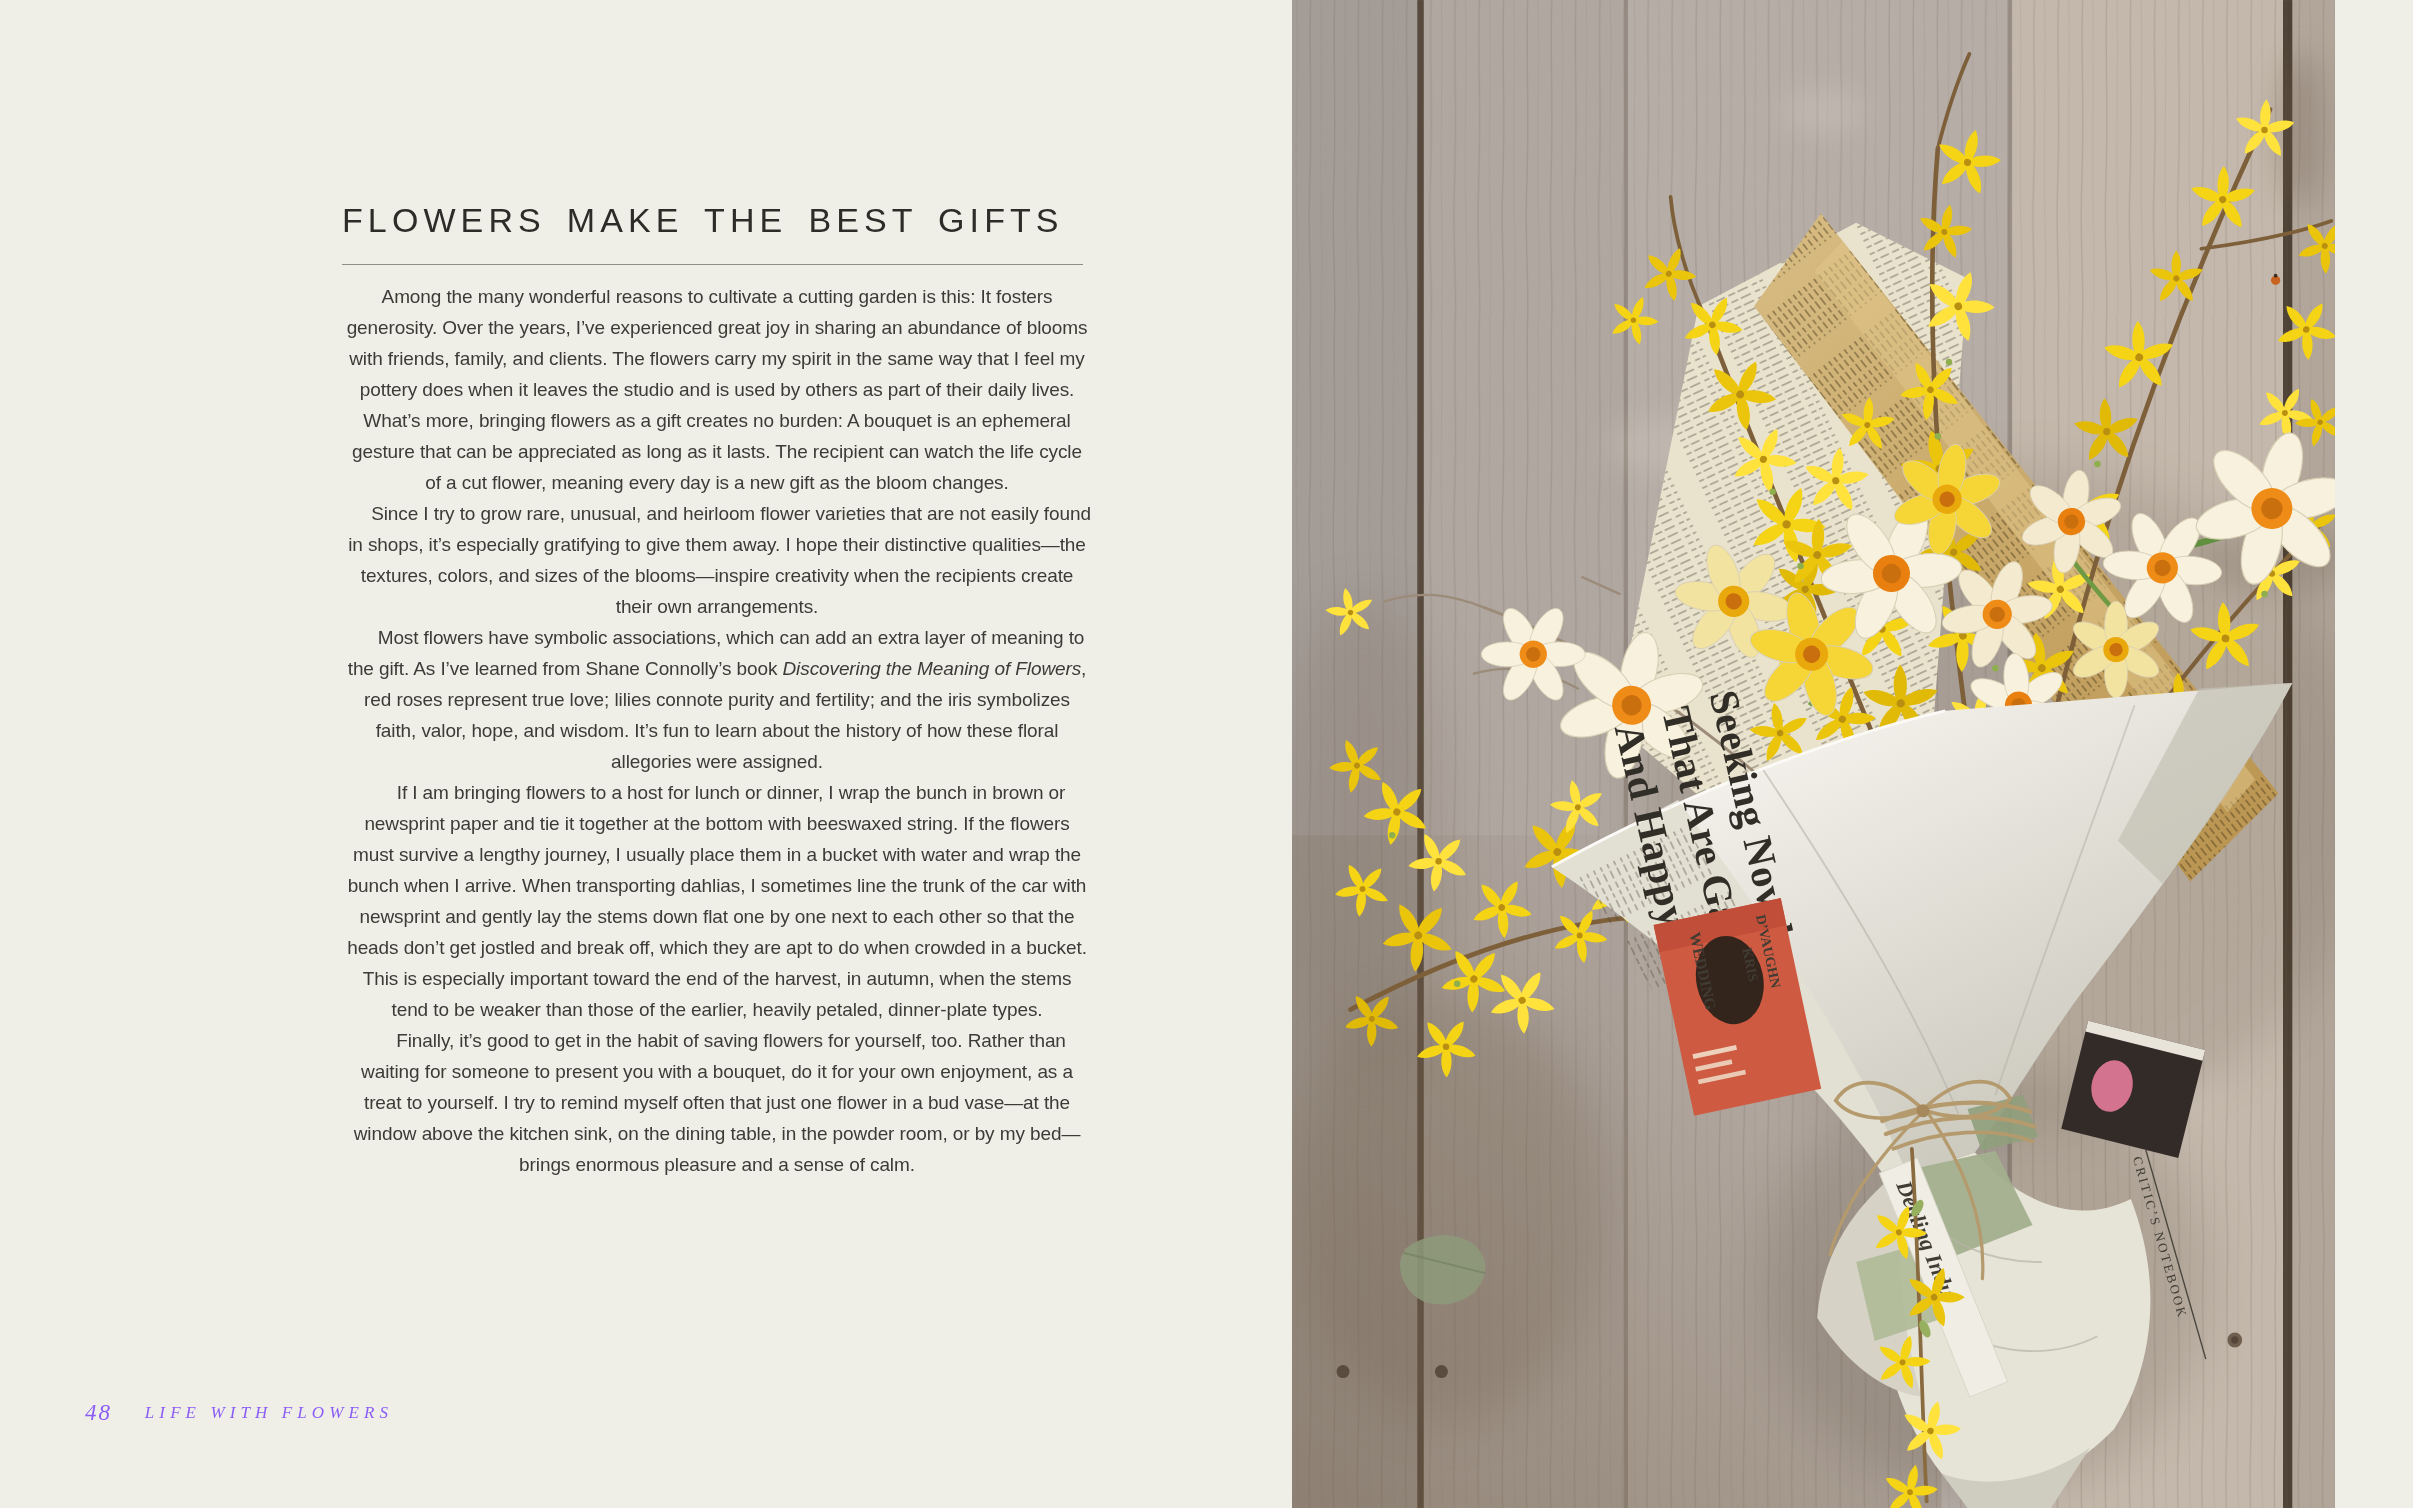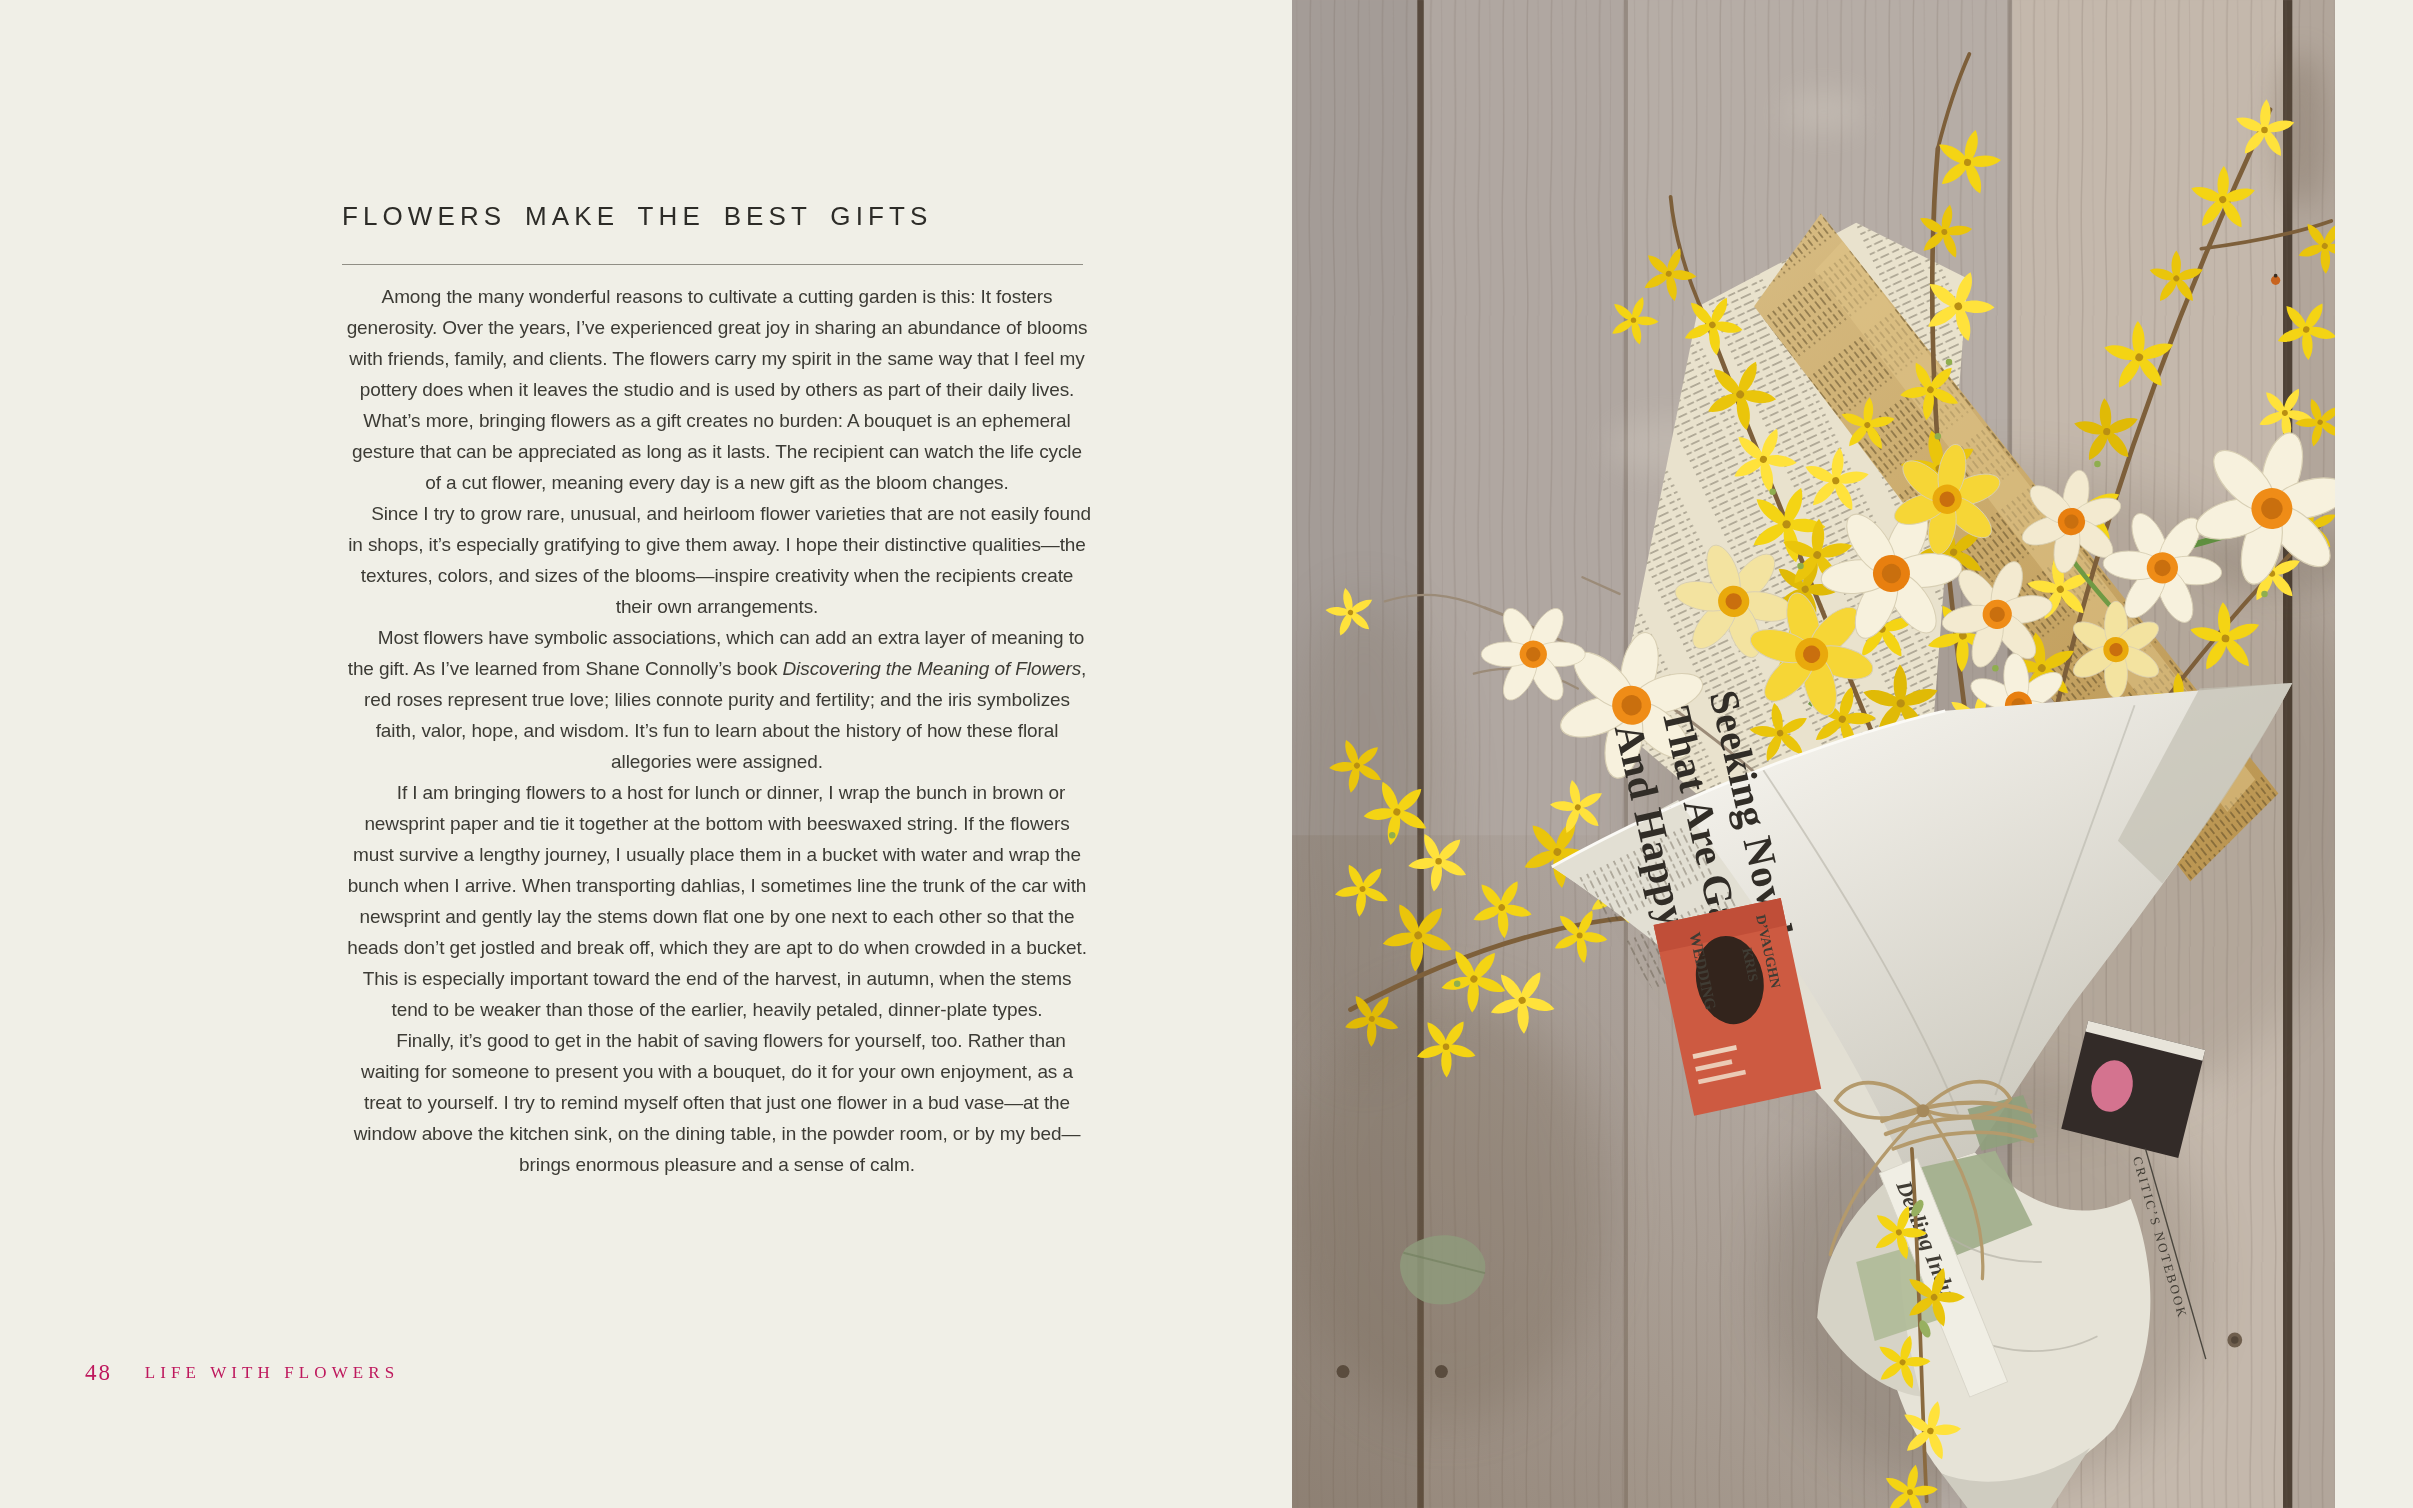--- a/index.html
+++ b/index.html
@@ -4,34 +4,34 @@
 <style>
   html,body{margin:0;padding:0}
   body{
     width:2413px;height:1508px;position:relative;overflow:hidden;
     background:#f0efe7;
     font-family:"Liberation Sans",sans-serif;
   }
   .left-page{position:absolute;left:0;top:0;width:1292px;height:1508px}
   .chapter-title{
     position:absolute;left:342px;top:201px;margin:0;
-    font-size:26px;font-weight:400;letter-spacing:5.1px;word-spacing:6.5px;
+    font-size:34px;font-weight:400;letter-spacing:5.1px;word-spacing:6.5px;
     color:#2d2c28;white-space:nowrap;
   }
   .title-rule{position:absolute;left:342px;top:264px;width:741px;height:0.9px;background:#908e85}
   .body-text{
     position:absolute;left:342px;top:281px;width:750px;
     font-size:19px;line-height:31px;letter-spacing:-0.1px;
     color:#3c3b35;text-align:center;
   }
   .body-text p{margin:0}
   .body-text p.indent{text-indent:28px}
   .page-footer{
-    position:absolute;left:85px;top:1360px;
-    font-family:"Liberation Serif",serif;color:#be185d;white-space:nowrap;
+    position:absolute;left:85px;top:1400px;
+    font-family:"Liberation Serif",serif;color:#8b5cf6;white-space:nowrap;font-style:italic;
   }
   .page-num{font-size:23px;letter-spacing:1.9px}
   .running-title{font-size:17px;letter-spacing:5.1px;margin-left:33px;position:relative;top:-1.9px}
   .photo-wrap{position:absolute;left:1292px;top:0;width:1043px;height:1508px}
   .photo-wrap svg{display:block}
   .hl{font-family:"Liberation Serif",serif;font-weight:600;fill:#312d27}
   .tinyserif{font-family:"Liberation Serif",serif;fill:#403c34}
 </style>
 </head>
 <body>

